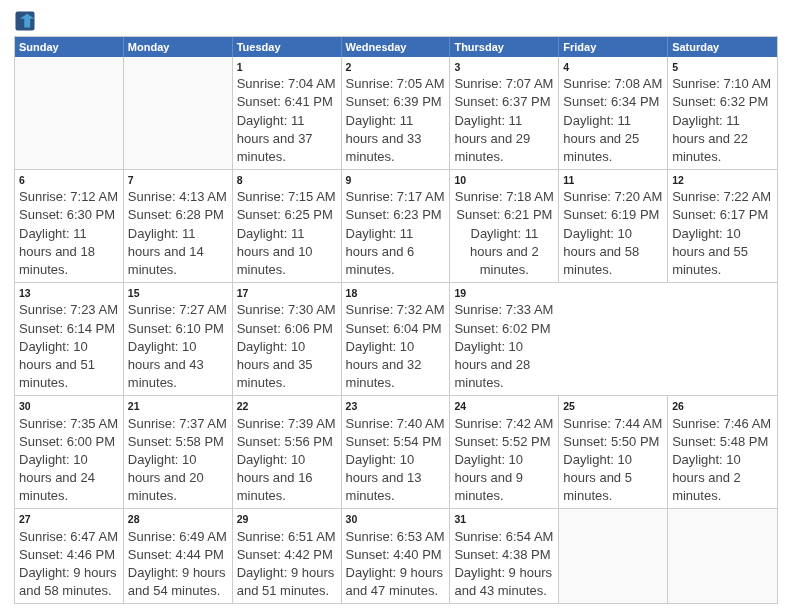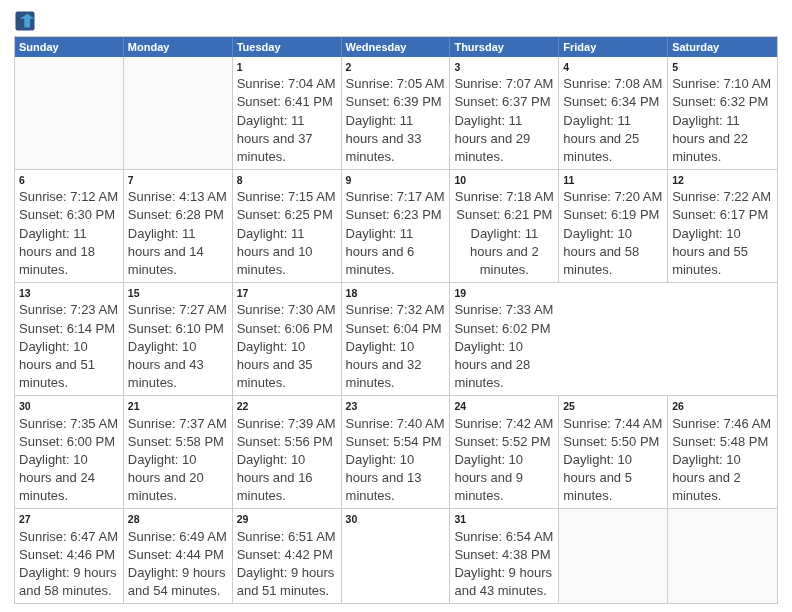--- a/index.html
+++ b/index.html
@@ -307,20 +307,23 @@
 Daylight: 9 hours and 54 minutes.</div>
           </div>
           <div class="cal-cell">
             <span class="day-num">29</span>
             <div class="cell-text" style="white-space: pre-line;">Sunrise: 6:51 AM
 Sunset: 4:42 PM
 Daylight: 9 hours and 51 minutes.</div>
           </div>
           <div class="cal-cell">
             <span class="day-num">30</span>
+            <div class="cell-text" style="white-space: pre-line;">Sunrise: 6:53 AM
+Sunset: 4:40 PM
+Daylight: 9 hours and 47 minutes.</div>
           </div>
           <div class="cal-cell">
             <span class="day-num">31</span>
             <div class="cell-text" style="white-space: pre-line;">Sunrise: 6:54 AM
 Sunset: 4:38 PM
 Daylight: 9 hours and 43 minutes.</div>
           </div>
           <div class="cal-cell empty"></div>
           <div class="cal-cell empty"></div>
         </div>

